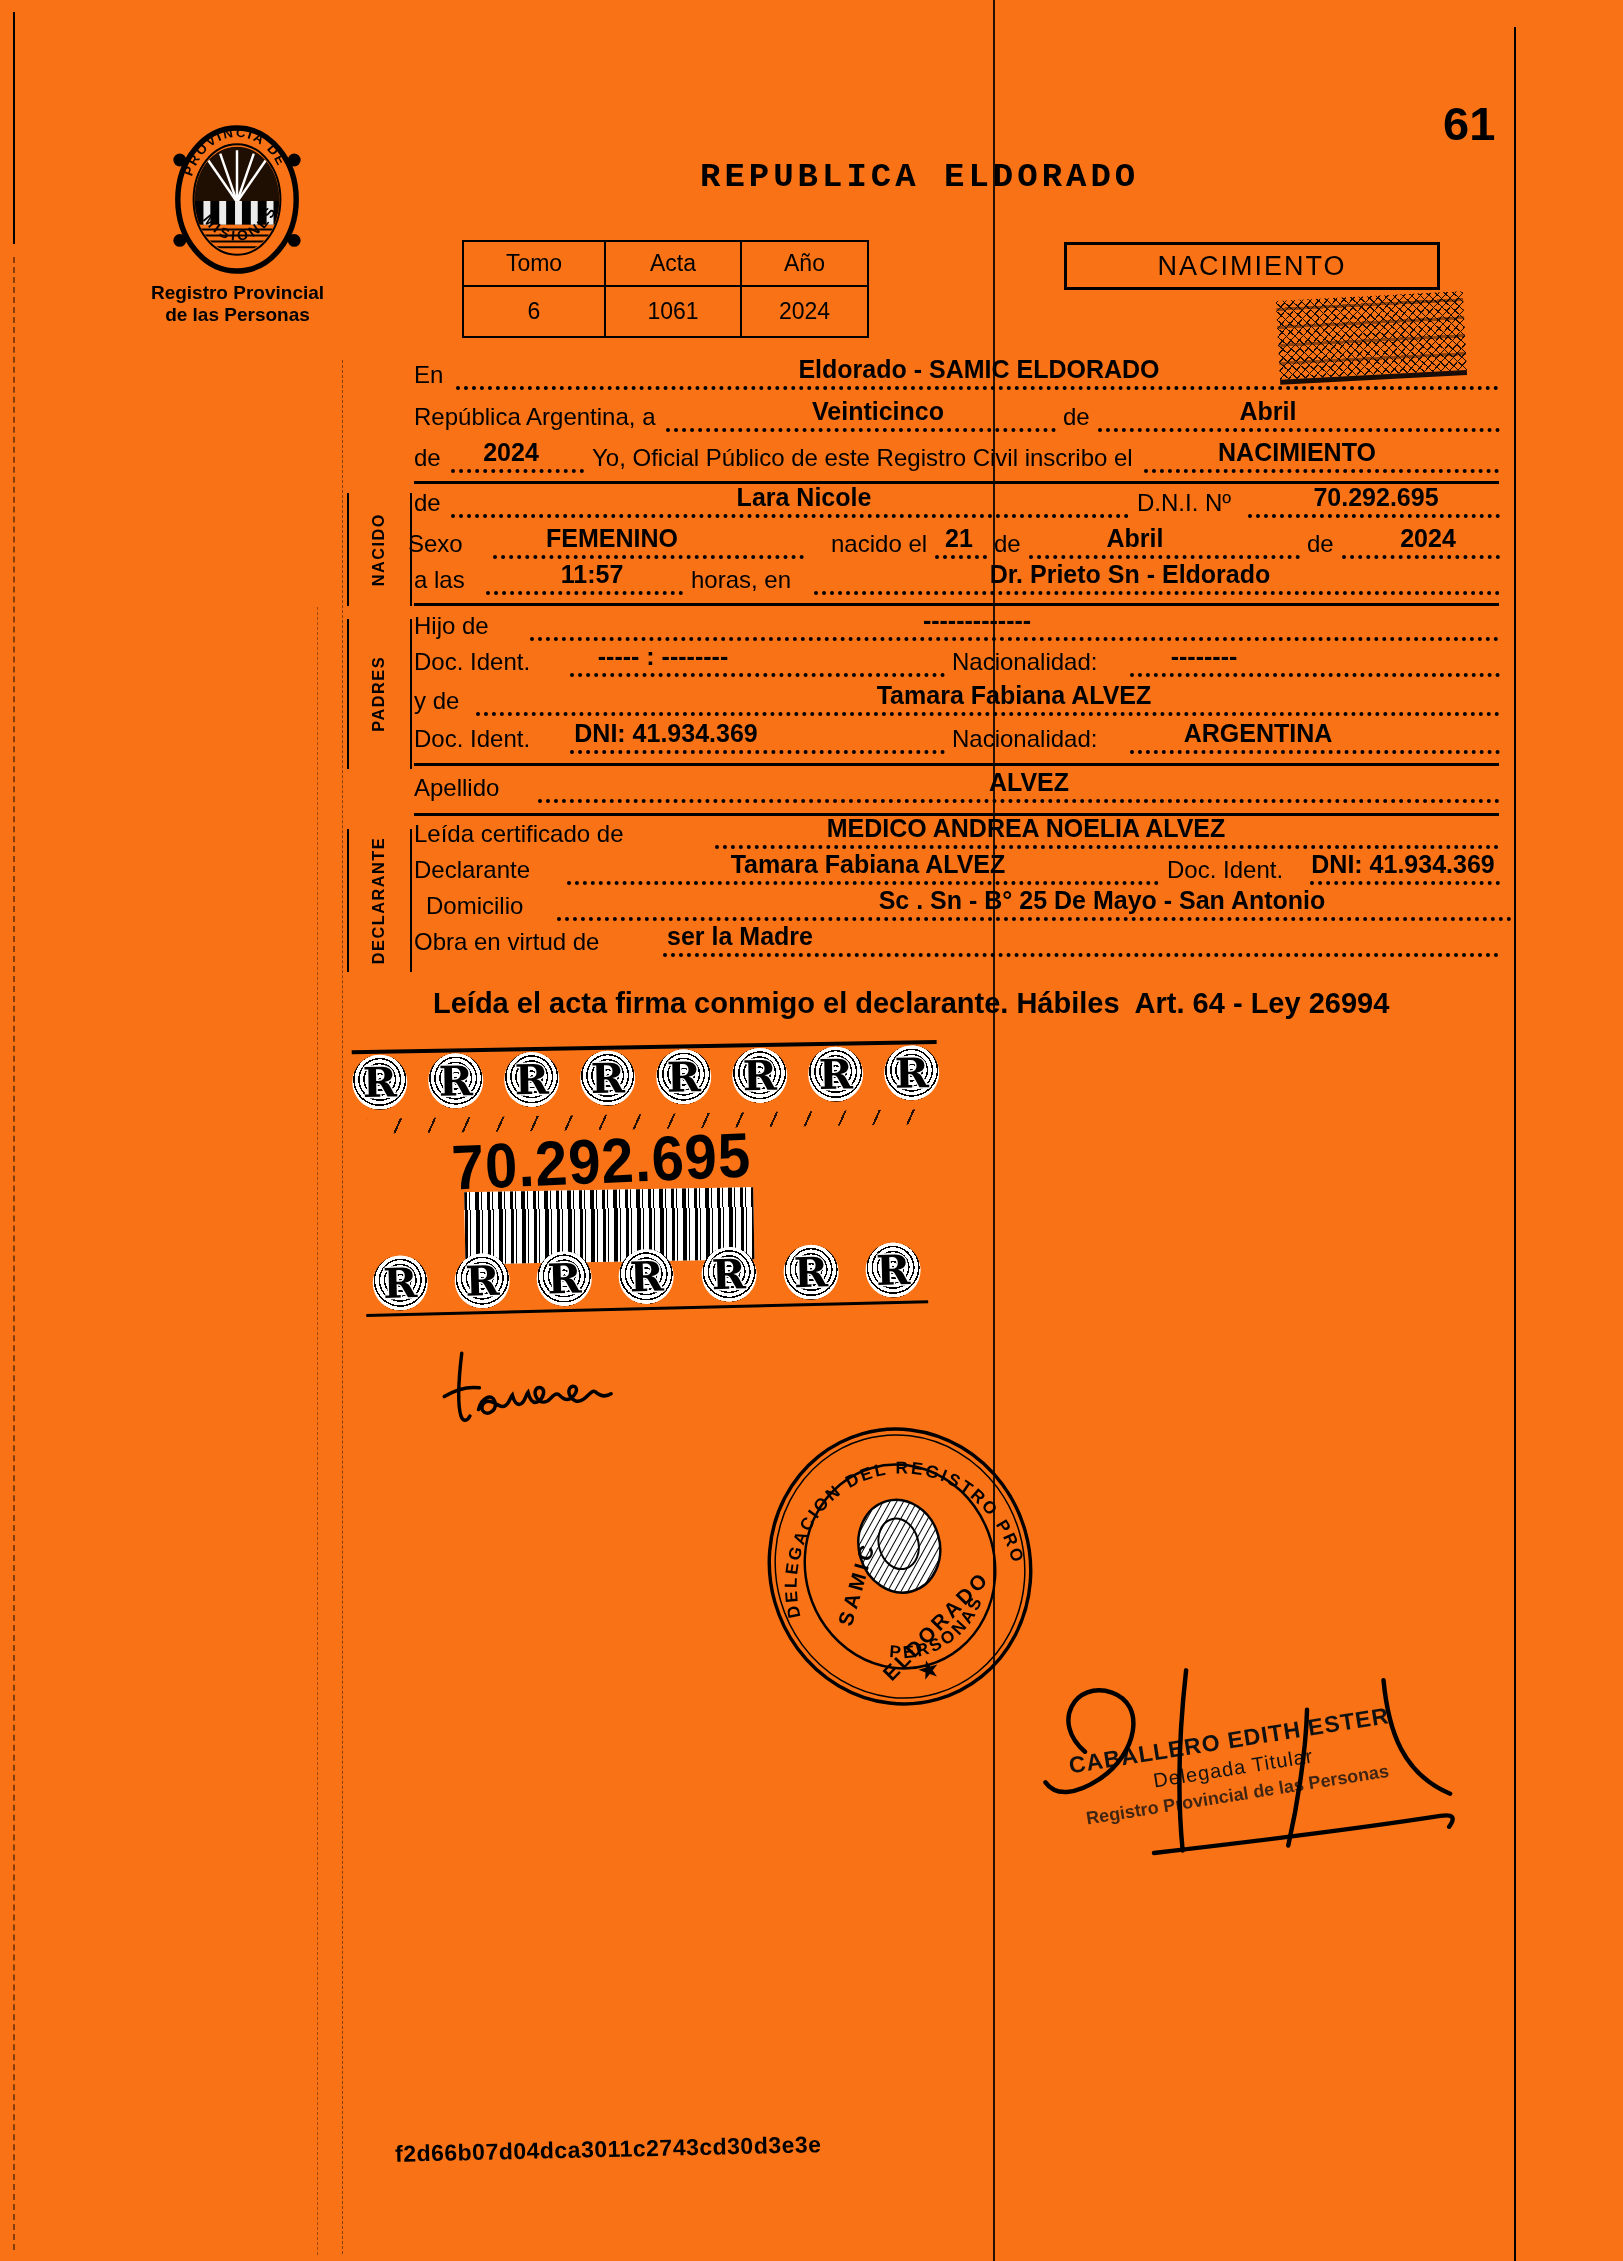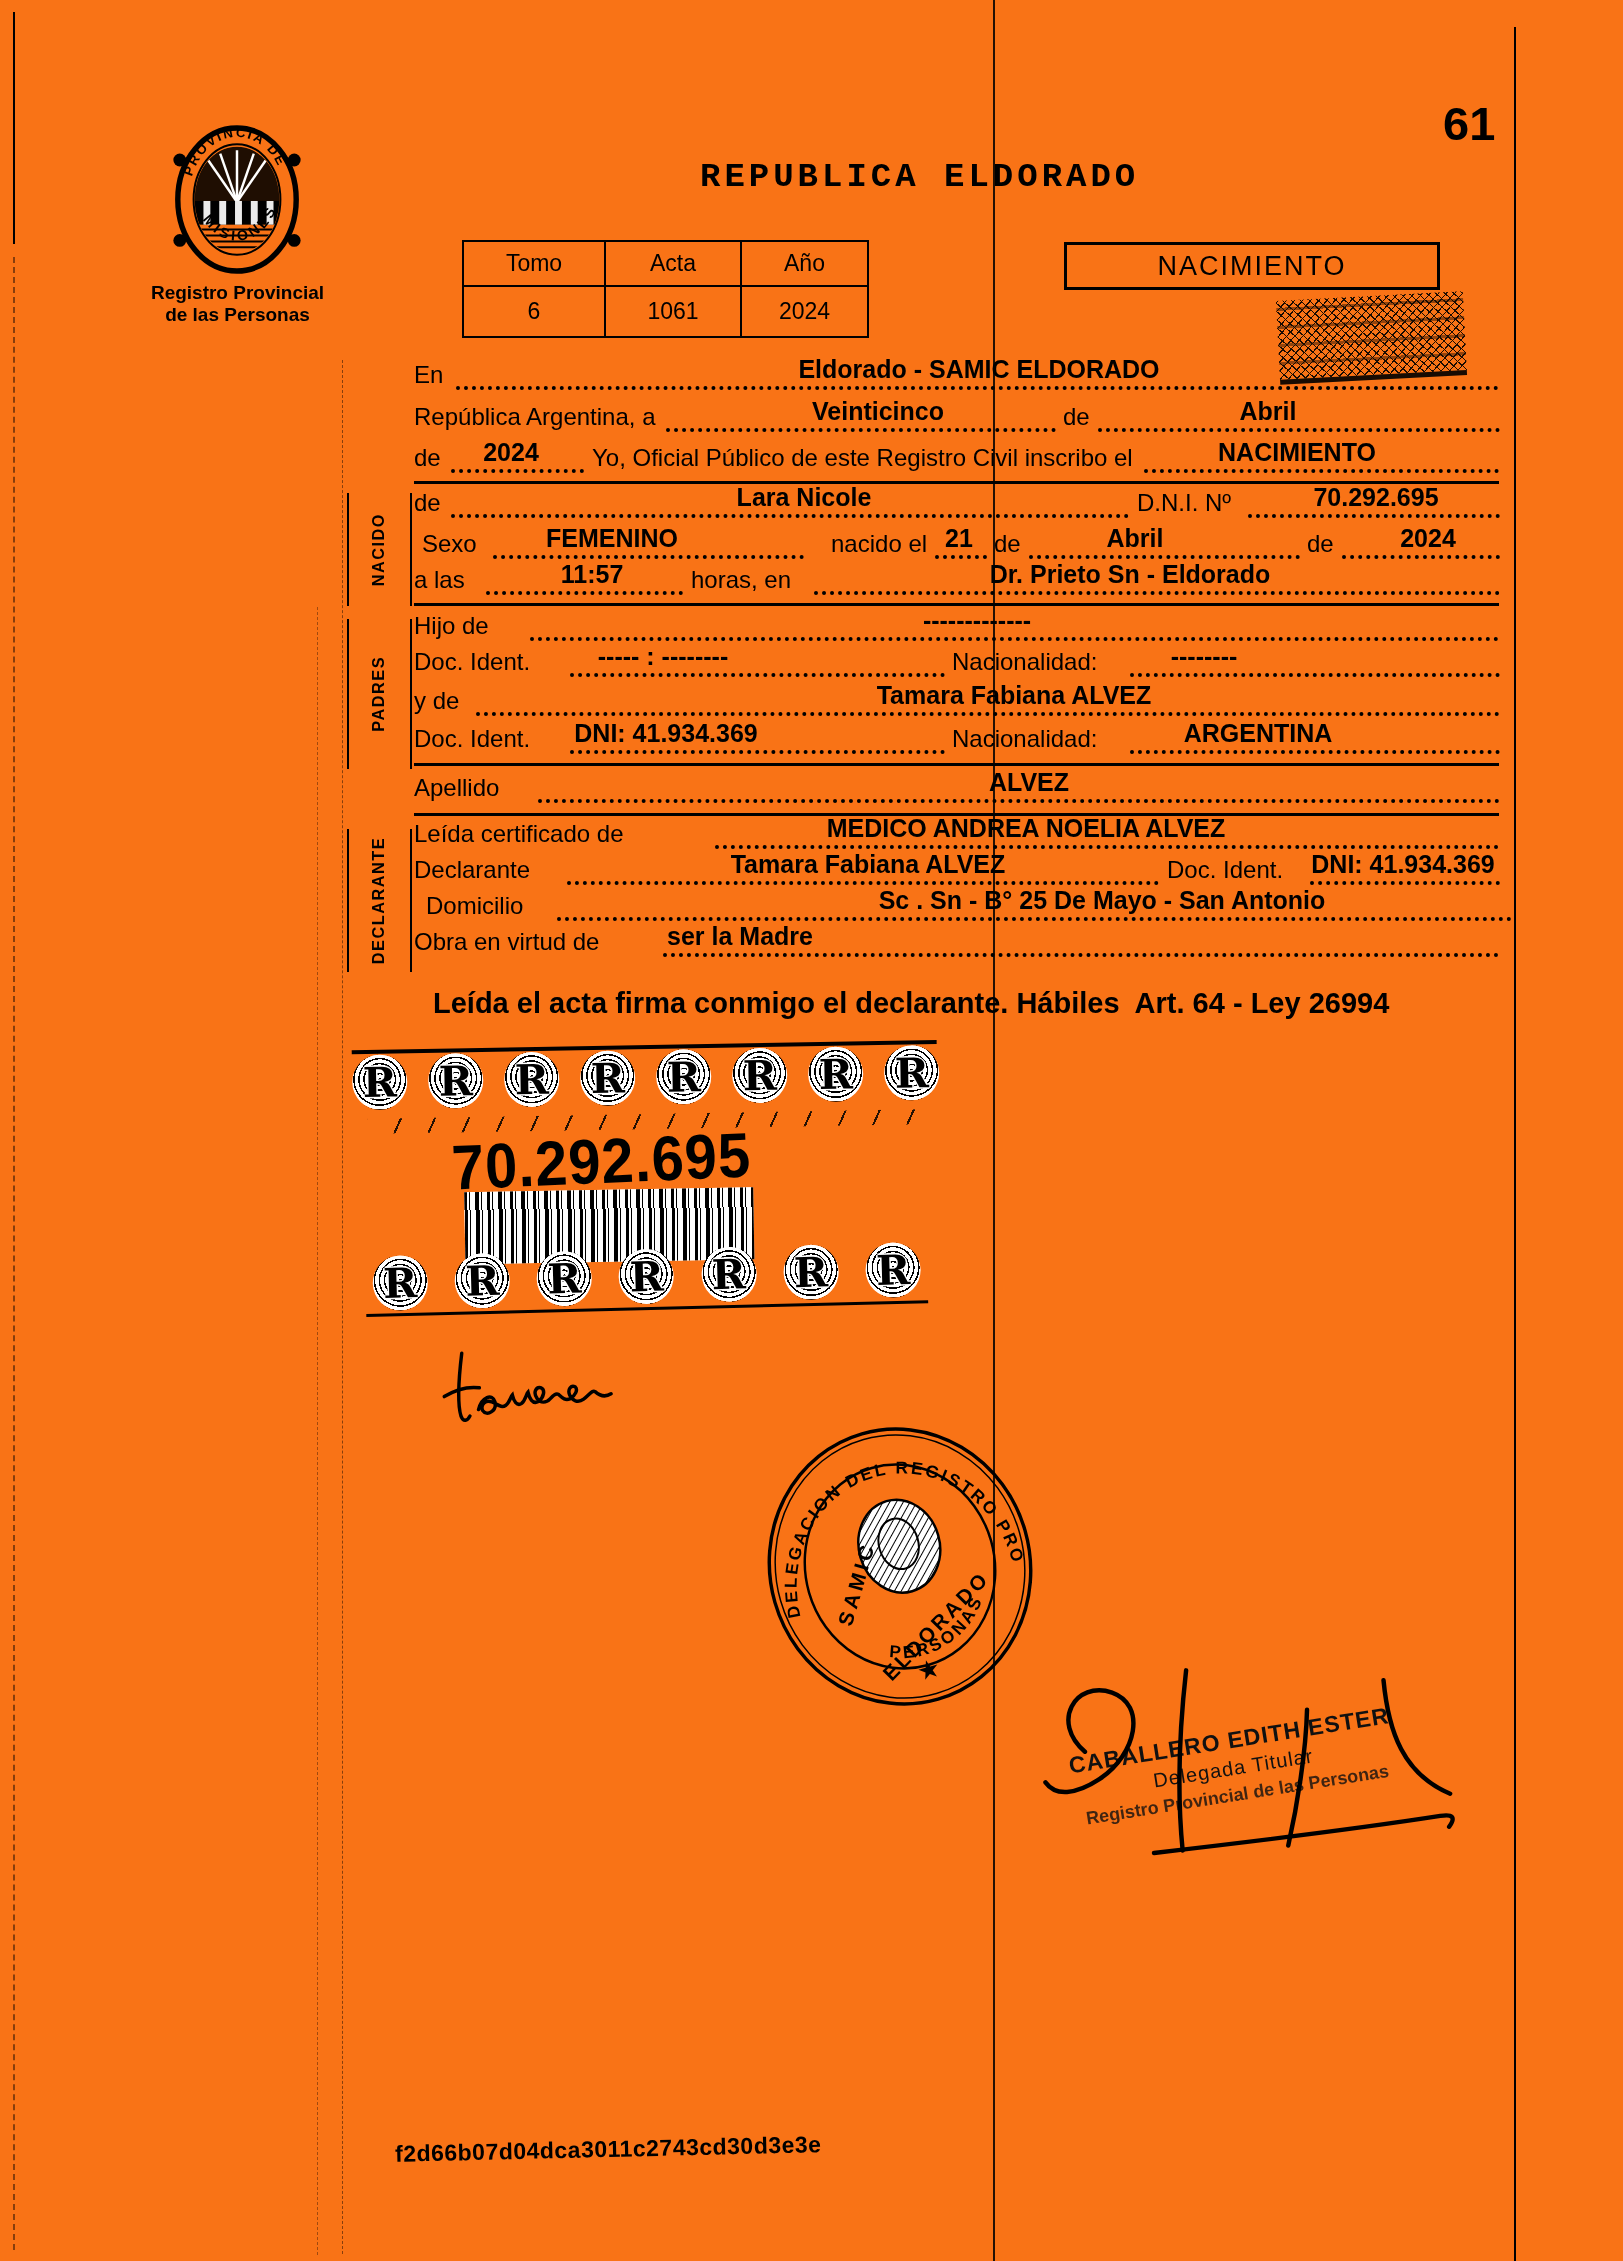--- a/index.html
+++ b/index.html
@@ -180,21 +180,21 @@
   <div class="fline" style="top:482px;">
     <span class="lbl" style="left:414px">de</span>
     <i class="dots" style="left:451px;width:678px"></i>
     <span class="val" style="left:804px">Lara Nicole</span>
     <span class="lbl" style="left:1137px">D.N.I. Nº</span>
     <i class="dots" style="left:1248px;width:252px"></i>
     <span class="val" style="left:1376px">70.292.695</span>
   </div>
 
   <div class="fline" style="top:523px;">
-    <span class="lbl" style="left:422px">Sexo</span>
+    <span class="lbl" style="left:408px">Sexo</span>
     <i class="dots" style="left:493px;width:311px"></i>
     <span class="val" style="left:612px">FEMENINO</span>
     <span class="lbl" style="left:831px">nacido el</span>
     <i class="dots" style="left:935px;width:52px"></i>
     <span class="val" style="left:959px">21</span>
     <span class="lbl" style="left:994px">de</span>
     <i class="dots" style="left:1029px;width:271px"></i>
     <span class="val" style="left:1135px">Abril</span>
     <span class="lbl" style="left:1307px">de</span>
     <i class="dots" style="left:1342px;width:158px"></i>

